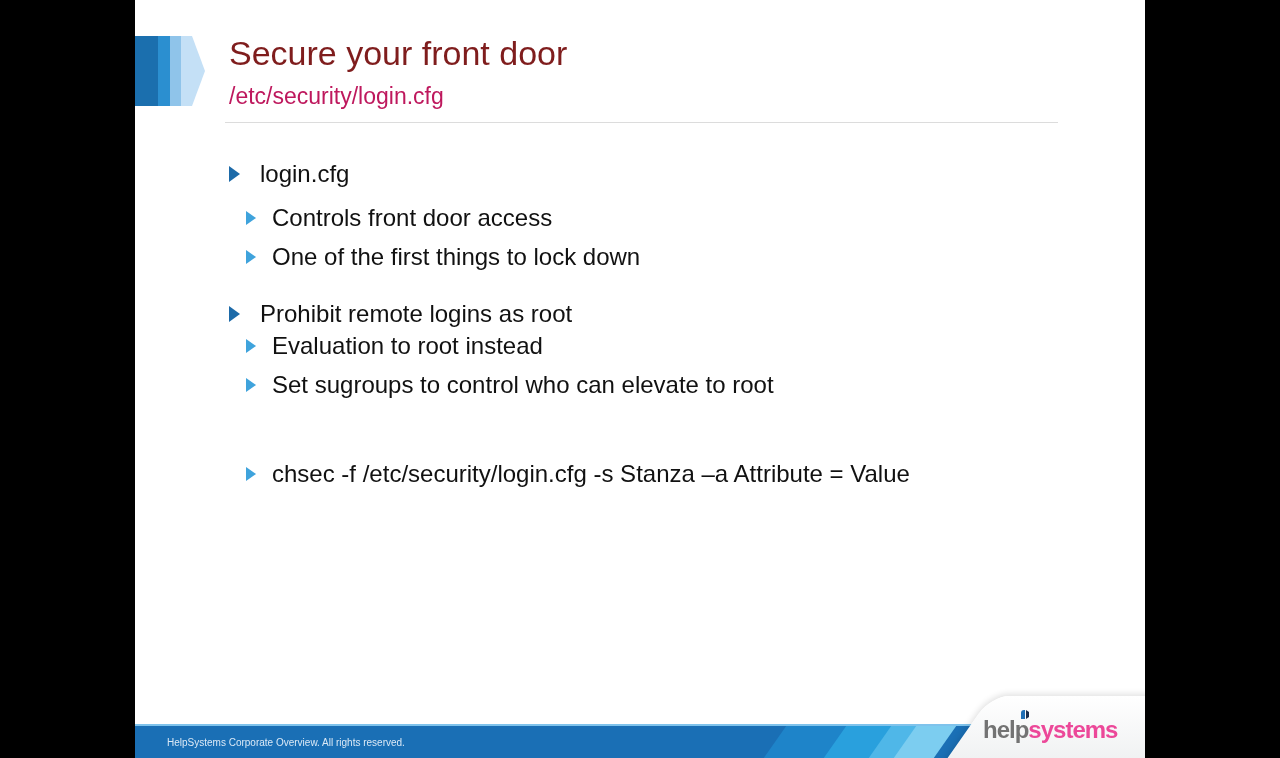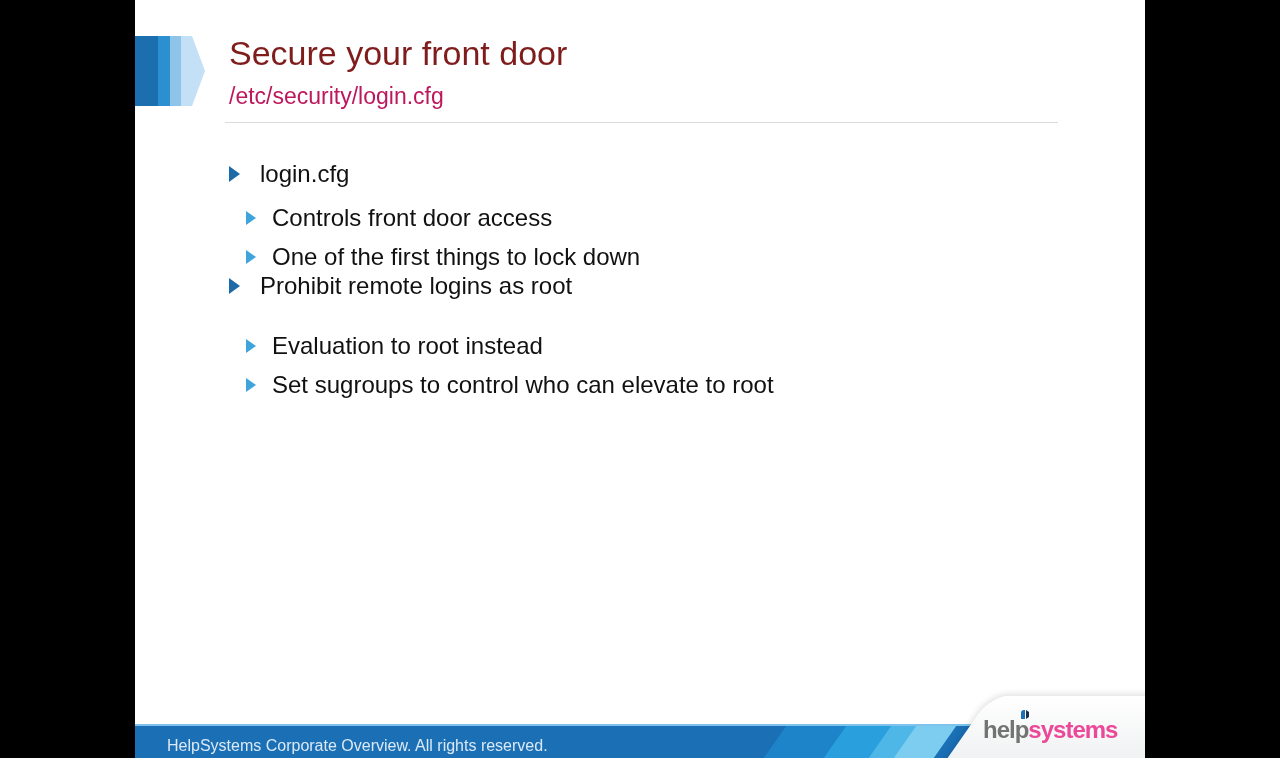--- a/index.html
+++ b/index.html
@@ -18,21 +18,21 @@
   .rule { position:absolute; left:90px; top:122px; width:833px; height:1px; background:#dcdcdc; }
   .l1, .l2 { position:absolute; white-space:nowrap; color:#111; }
   .l1 { left:93px; font-size:24px;margin-left:32px; }
   .l2 { left:137px; font-size:24px; }
   .tri1 { position:absolute; left:-31px; top:50%; margin-top:-8px; width:0; height:0;
           border-top:8px solid transparent; border-bottom:8px solid transparent; border-left:11px solid #1d6aa8; }
   .tri2 { position:absolute; left:-26px; top:50%; margin-top:-7px; width:0; height:0;
           border-top:7px solid transparent; border-bottom:7px solid transparent; border-left:10px solid #3fa3dc; }
   .footer { position:absolute; left:0; top:726px; width:1010px; height:32px; background:#1a6fb5; }
   .footer-line { position:absolute; left:0; top:724px; width:1010px; height:2px; background:#7fc3ec; }
-  .footer-text { position:absolute; left:32px; top:737px; font-size:16px; color:#dbe9f6; }
+  .footer-text { position:absolute; left:32px; top:737px; font-size:10px; color:#dbe9f6; }
   .stripe { position:absolute; top:726px; height:32px; transform:skewX(-35deg); }
   .s1 { left:640px; width:80px; background:#1e84c9; }
   .s2 { left:700px; width:70px; background:#29a0dd; }
   .s3 { left:745px; width:60px; background:#4fb7e8; }
   .s4 { left:770px; width:40px; background:#7ccdf0; }
   .logo-panel { position:absolute; left:800px; top:696px; width:260px; height:80px; background:linear-gradient(#ffffff,#eceeef);
                 transform:skewX(-35deg); transform-origin:bottom left; box-shadow:-2px -2px 6px rgba(0,0,0,0.12); border-top-left-radius:18px; }
   .brand { position:absolute; left:848px; top:716px; font-size:24px; font-weight:bold; letter-spacing:-1px; }
   .brand .help { color:#737373; }
   .brand .sys { color:#ec4899; }
@@ -59,33 +59,37 @@
   </div>
   <div class="l2" style="top:243px">
     <span class="tri2"></span>
     <span>One of the first things to lock down</span>
   </div>
   <div class="l2" style="top:204px">
     <span class="tri2"></span>
     <span>Controls front door access</span>
   </div>
 
-  <div class="l1" style="top:272px">
+  <div class="l1" style="top:300px">
     <span class="tri1"></span>
     <span>Prohibit remote logins as root</span>
   </div>
   <div class="l2" style="top:371px">
     <span class="tri2"></span>
     <span>Set sugroups to control who can elevate to root</span>
   </div>
   <div class="l2" style="top:332px">
     <span class="tri2"></span>
     <span>Evaluation to root instead</span>
   </div>
 
+  <div class="l2" style="top:460px">
+    <span class="tri2"></span>
+    <span>chsec -f /etc/security/login.cfg -s Stanza –a Attribute = Value</span>
+  </div>
 
   <div class="footer-line"></div>
   <div class="footer"></div>
   <div class="stripe s1"></div>
   <div class="stripe s2"></div>
   <div class="stripe s3"></div>
   <div class="stripe s4"></div>
   <div class="footer-text">HelpSystems Corporate Overview. All rights reserved.</div>
   <div class="logo-panel"></div>
   <svg class="brand-icon" viewBox="0 0 12 12">

